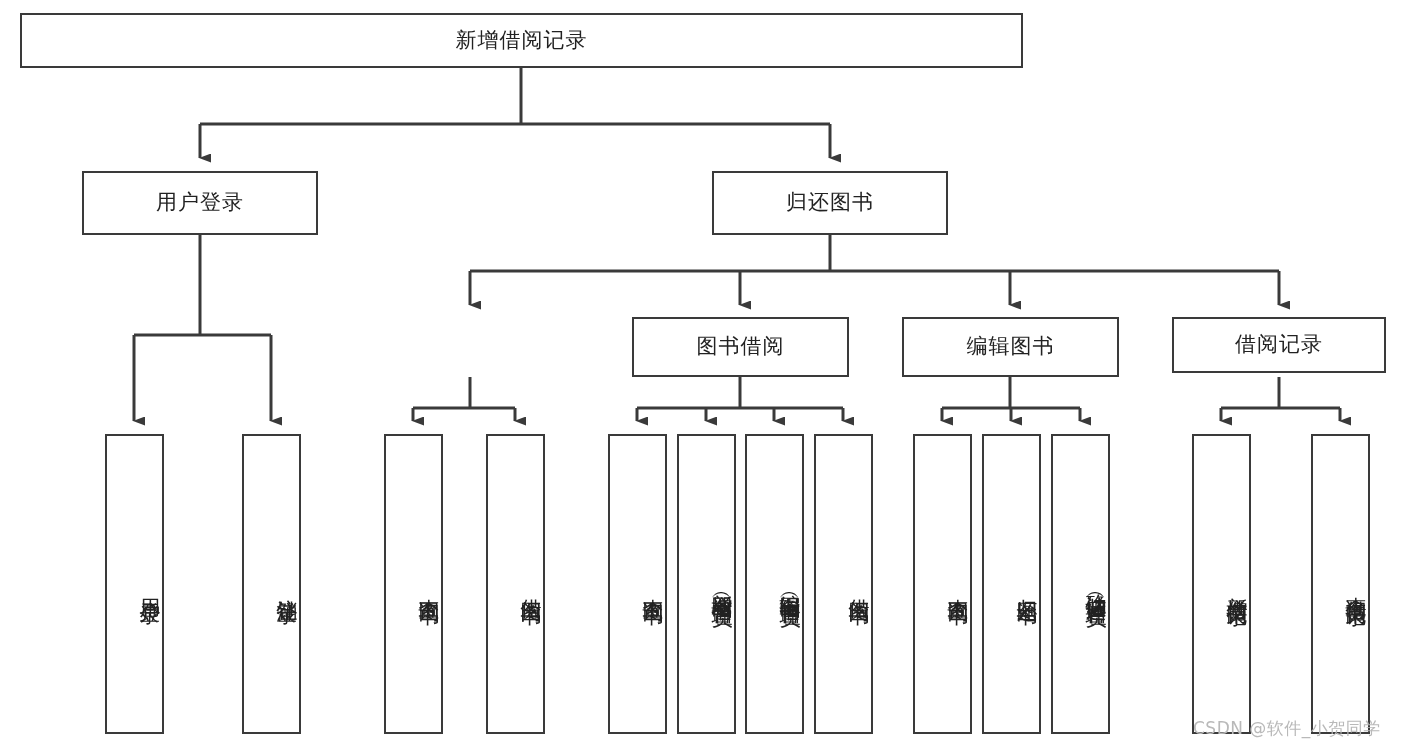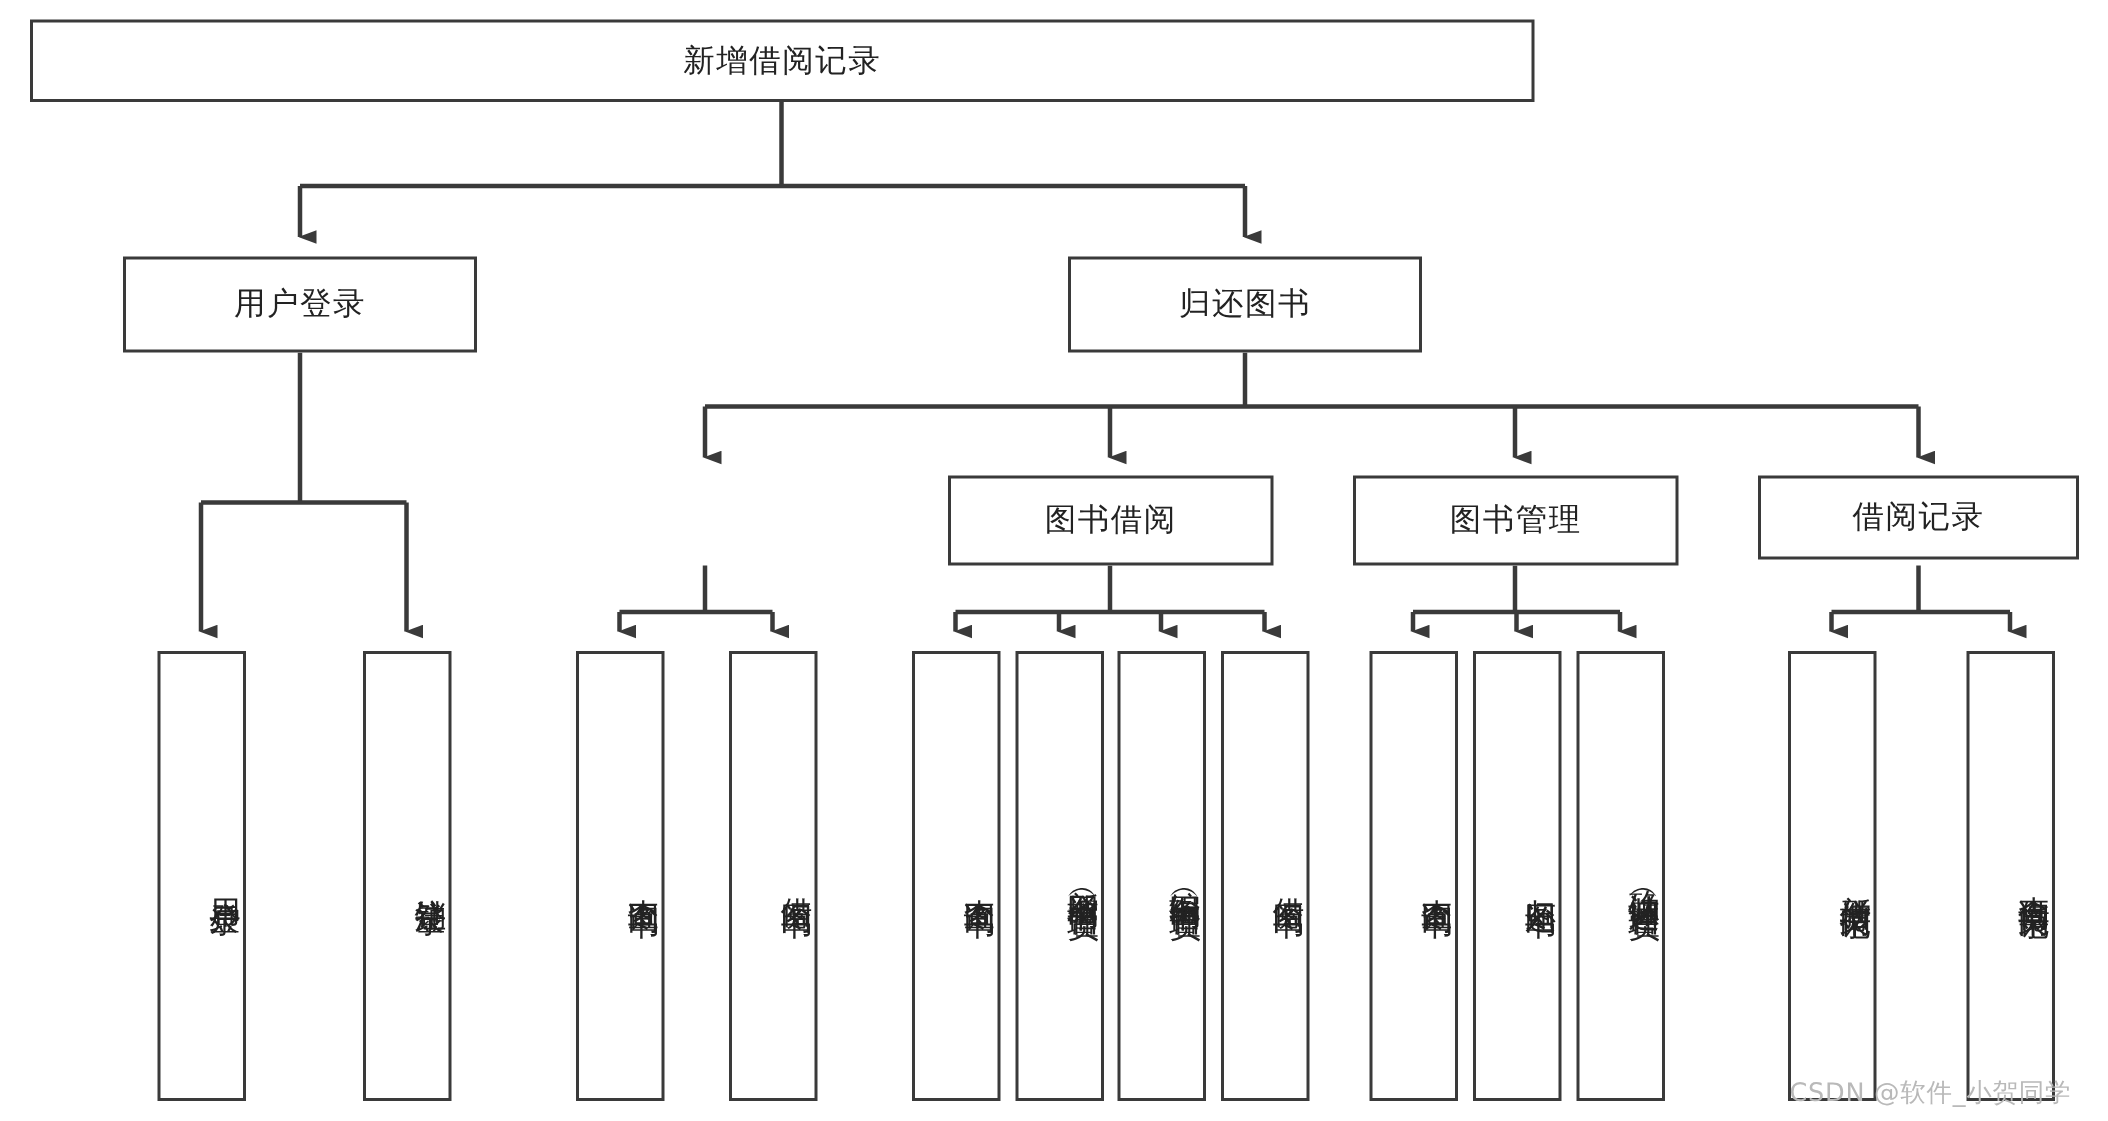--- a/index.html
+++ b/index.html
@@ -131,21 +131,21 @@
     <span class="node-label">用户登录</span>
   </div>
   <div class="node node-h" style="left:712px; top:171px; width:236px; height:64px;">
     <span class="node-label">归还图书</span>
   </div>
 
   <div class="node node-h" style="left:632px; top:317px; width:217px; height:60px;">
     <span class="node-label">图书借阅</span>
   </div>
   <div class="node node-h" style="left:902px; top:317px; width:217px; height:60px;">
-    <span class="node-label">图书管理</span>
+    <span class="node-label">编辑图书</span>
   </div>
   <div class="node node-h" style="left:1172px; top:317px; width:214px; height:56px;">
     <span class="node-label">借阅记录</span>
   </div>
 
   <div class="node node-v" style="left:105px; top:434px; width:59px; height:300px;">
     <span class="node-label">用户登录</span>
   </div>
   <div class="node node-v" style="left:242px; top:434px; width:59px; height:300px;">
     <span class="node-label">注销登录</span>

